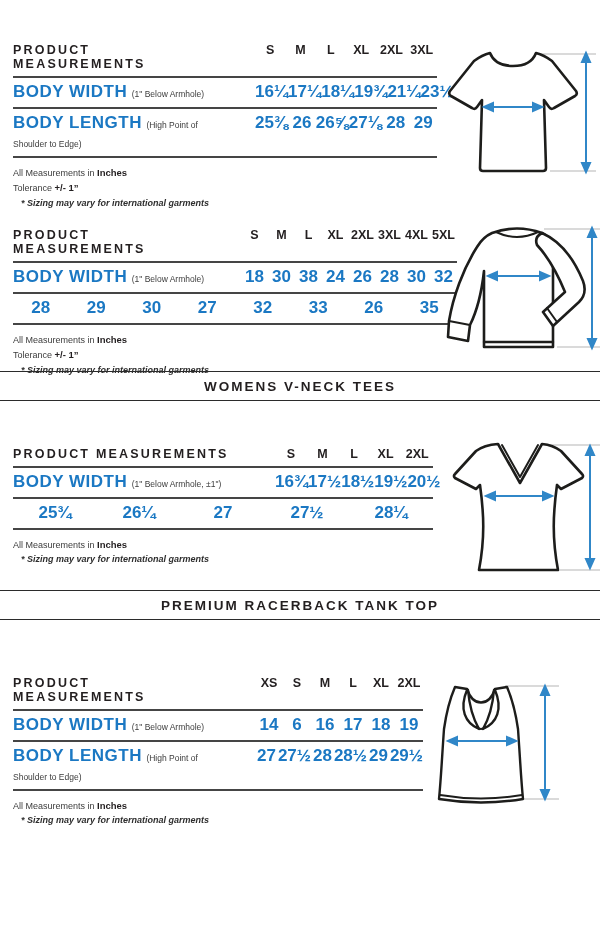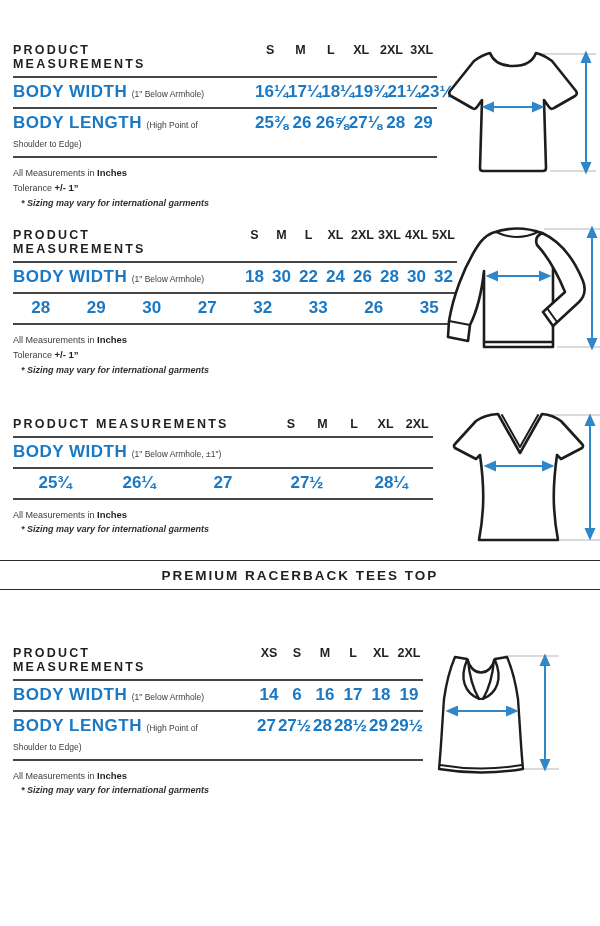--- a/index.html
+++ b/index.html
@@ -151,21 +151,21 @@
           </div>
       </div>
       <div class="trow">
         <div class="labelcol">
           <span class="rowlabel">BODY WIDTH</span>
           <span class="rownote">(1" Below Armhole)</span>
         </div>
         <div class="cells vals">
             <span>18</span>
             <span>30</span>
-            <span>22</span>
+            <span>38</span>
             <span>24</span>
             <span>26</span>
             <span>28</span>
             <span>30</span>
             <span>32</span>
           </div>
       </div>
       <div class="trow">
         <div class="cells vals">
             <span>28</span>
@@ -207,37 +207,47 @@
           <line x1="160" y1="15" x2="160" y2="119"></line>
           <polygon points="160,7 156,16 164,16"></polygon>
           <polygon points="160,127 156,118 164,118"></polygon>
         </g>
       </svg>
     </figure>
   </div>
 </section>
 
 <section class="panel">
+  <header class="band">
+    <h2 class="title">WOMENS V-NECK TEES</h2>
+  </header>
   <div class="content c3">
     <div class="sizetable t3">
       <div class="trow thead">
         <div class="labelcol headlabel">PRODUCT MEASUREMENTS</div>
         <div class="cells sizehead">
             <span>S</span>
             <span>M</span>
             <span>L</span>
             <span>XL</span>
             <span>2XL</span>
           </div>
       </div>
       <div class="trow">
         <div class="labelcol">
           <span class="rowlabel">BODY WIDTH</span>
           <span class="rownote">(1" Below Armhole, ±1")</span>
         </div>
+        <div class="cells vals">
+            <span>16¾</span>
+            <span>17½</span>
+            <span>18½</span>
+            <span>19½</span>
+            <span>20½</span>
+          </div>
       </div>
       <div class="trow">
         <div class="cells vals">
             <span>25¾</span>
             <span>26¼</span>
             <span>27</span>
             <span>27½</span>
             <span>28¼</span>
           </div>
       </div>
@@ -266,21 +276,21 @@
           <polygon points="158,10 154,19 162,19"></polygon>
           <polygon points="158,132 154,123 162,123"></polygon>
         </g>
       </svg>
     </figure>
   </div>
 </section>
 
 <section class="panel">
   <header class="band">
-    <h2 class="title">PREMIUM RACERBACK TEES TOP</h2>
+    <h2 class="title">PREMIUM RACERBACK TANK TOP</h2>
   </header>
   <div class="content c4">
     <div class="sizetable t4">
       <div class="trow thead">
         <div class="labelcol headlabel">PRODUCT MEASUREMENTS</div>
         <div class="cells sizehead">
             <span>XS</span>
             <span>S</span>
             <span>M</span>
             <span>L</span>

